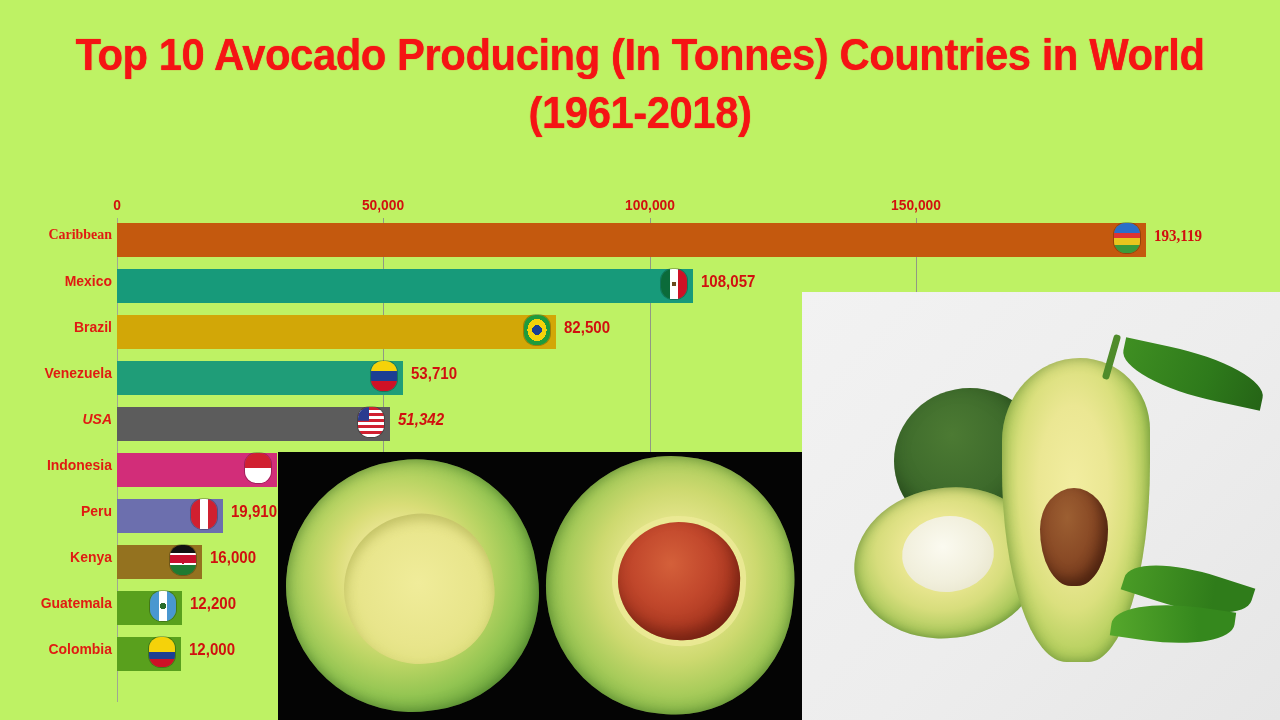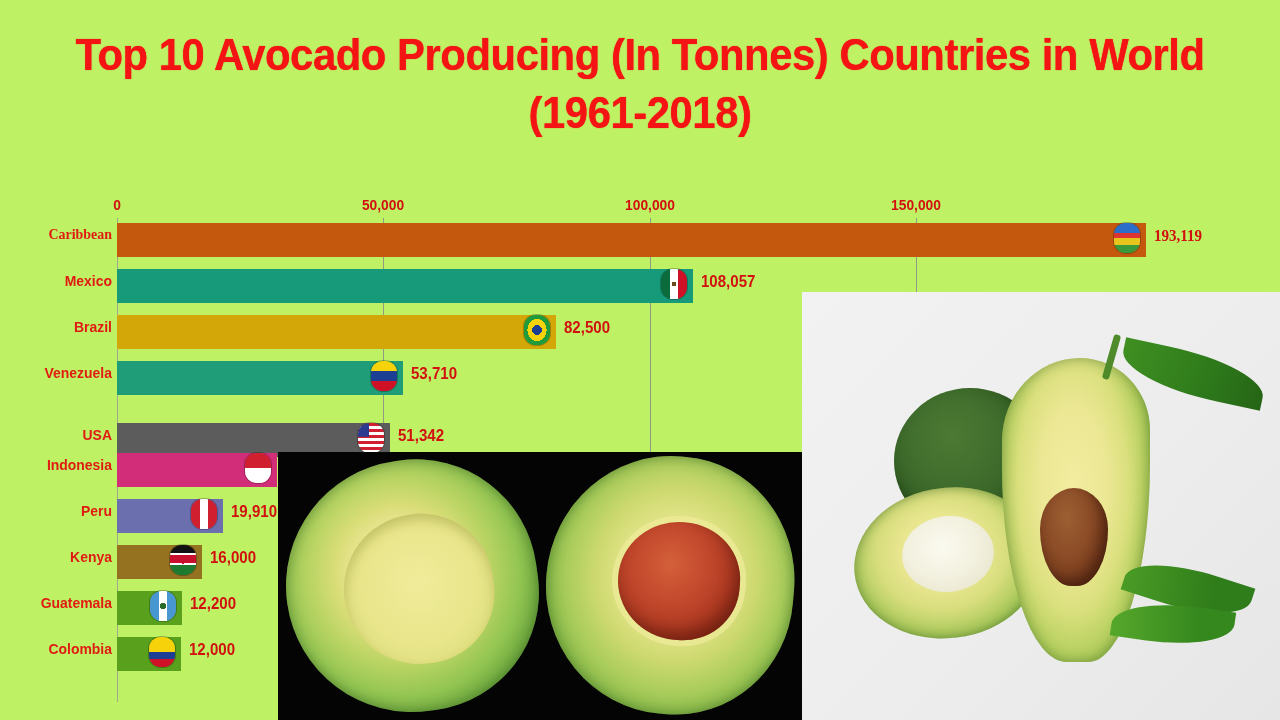--- a/index.html
+++ b/index.html
@@ -123,21 +123,21 @@
           <div class="val" style="left: 564.45px; color: rgb(209, 16, 15);">82,500</div>
         </div>
         <div class="row" style="top: 160px;">
           <div class="row-label" style="color: rgb(224, 27, 18);">Venezuela</div>
           <div class="bar" style="width: 286.095px; background: rgb(31, 157, 120);"></div>
           <div class="flag" style="left: 371.095px; top: 20px;">
             <div style="position:absolute;inset:0;background:linear-gradient(#f5d20a 0 34%,#1c3f93 34% 67%,#ce1126 67% 100%)"></div>
           </div>
           <div class="val" style="left: 411.095px; color: rgb(209, 16, 15);">53,710</div>
         </div>
-        <div class="row" style="top: 222px;">
+        <div class="row" style="top: 206px; font-style: italic;">
           <div class="row-label" style="color: rgb(224, 27, 18);">USA</div>
           <div class="bar" style="width: 273.482px; background: rgb(92, 92, 92);"></div>
           <div class="flag" style="left: 358.482px; top: 20px;">
             <div style="position:absolute;inset:0;background:repeating-linear-gradient(#d02030 0 10%,#fff 10% 20%)"></div>
             <div style="position:absolute;inset:0;background:linear-gradient(#2a3b8f,#2a3b8f) no-repeat;background-size:44% 46%;"></div>
           </div>
           <div class="val" style="left: 398.482px; color: rgb(209, 16, 15);">51,342</div>
         </div>
         <div class="row" style="top: 252px;">
           <div class="row-label" style="color: rgb(224, 27, 18);">Indonesia</div>

